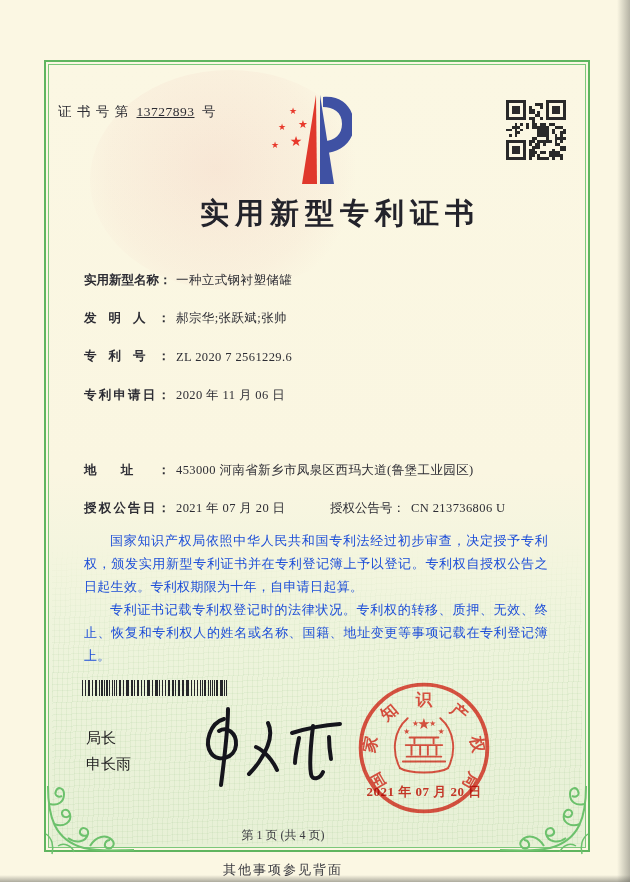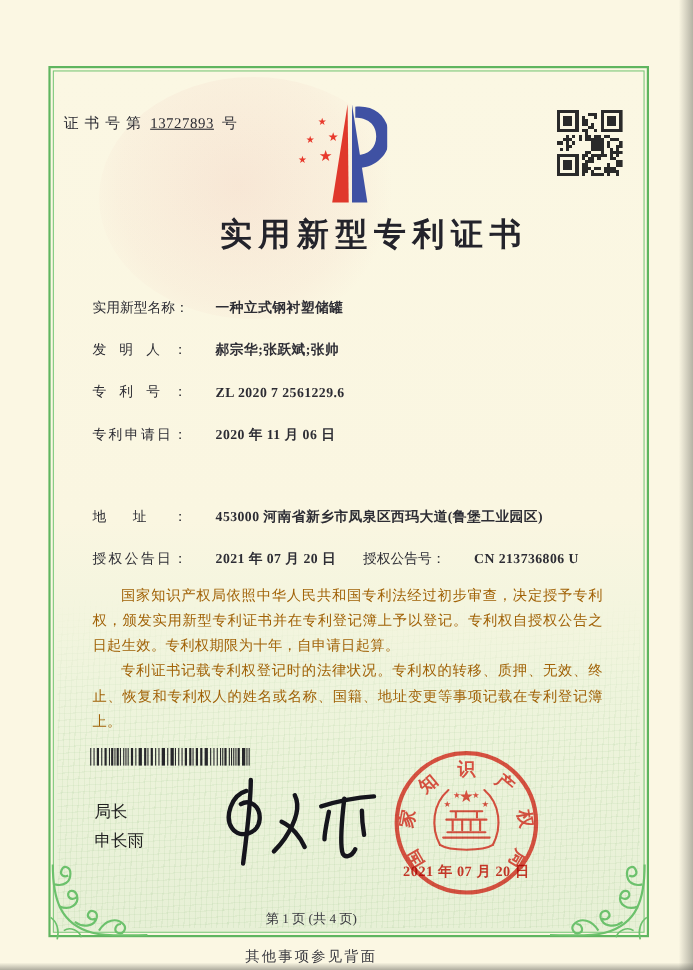--- a/index.html
+++ b/index.html
@@ -32,26 +32,26 @@
   
   .cert-no{position:absolute;left:58px;top:103px;font-size:13.5px;letter-spacing:1px;color:#2c2c33;}
   .cert-no .num{letter-spacing:.5px;padding:0 3px;text-decoration:underline;}
   .logo{position:absolute;left:266px;top:92px;width:86px;height:96px;}
   .qr{position:absolute;left:506px;top:100px;width:60px;height:60px;}
   .title{position:absolute;left:0;top:194px;width:630px;text-align:center;
     font-size:29px;font-weight:600;letter-spacing:6px;color:#23232b;margin-left:25px;}
   
   .frow{position:absolute;left:84px;width:480px;font-size:12.5px;color:#2d2d34;white-space:nowrap;}
   .flabel{display:inline-block;width:86px;text-align:justify;text-align-last:justify;
-    -moz-text-align-last:justify;text-justify:inter-character;vertical-align:bottom;}
-  .fvalue{margin-left:26px;letter-spacing:.4px;font-weight:bold;}
+    -moz-text-align-last:justify;text-justify:inter-character;vertical-align:bottom;font-weight:bold;}
+  .fvalue{margin-left:6px;letter-spacing:.4px;}
   .fgroup2{position:absolute;left:246px;top:0;}
   
   .bodytext{position:absolute;left:84px;top:529px;width:464px;
-    font-size:13px;line-height:23px;color:#a16207;text-align:justify;letter-spacing:.3px;}
+    font-size:13px;line-height:23px;color:#1d4ed8;text-align:justify;letter-spacing:.3px;}
   .bodytext p{margin:0;text-indent:2em;}
   
   .barcode{position:absolute;left:82px;top:680px;width:150px;height:16px;font-size:0;}
   .barcode i{display:inline-block;height:100%;background:#26262a;vertical-align:top;}
   
   .signer-title{position:absolute;left:86px;top:729px;font-size:15px;color:#222;font-family:"Liberation Sans","DejaVu Sans",sans-serif;}
   .signer-name{position:absolute;left:86px;top:755px;font-size:15px;color:#222;font-family:"Liberation Sans","DejaVu Sans",sans-serif;}
   .signature{position:absolute;left:172px;top:703px;width:200px;height:88px;}
   
   .seal{position:absolute;left:352px;top:676px;width:144px;height:144px;mix-blend-mode:multiply;opacity:.92;}

